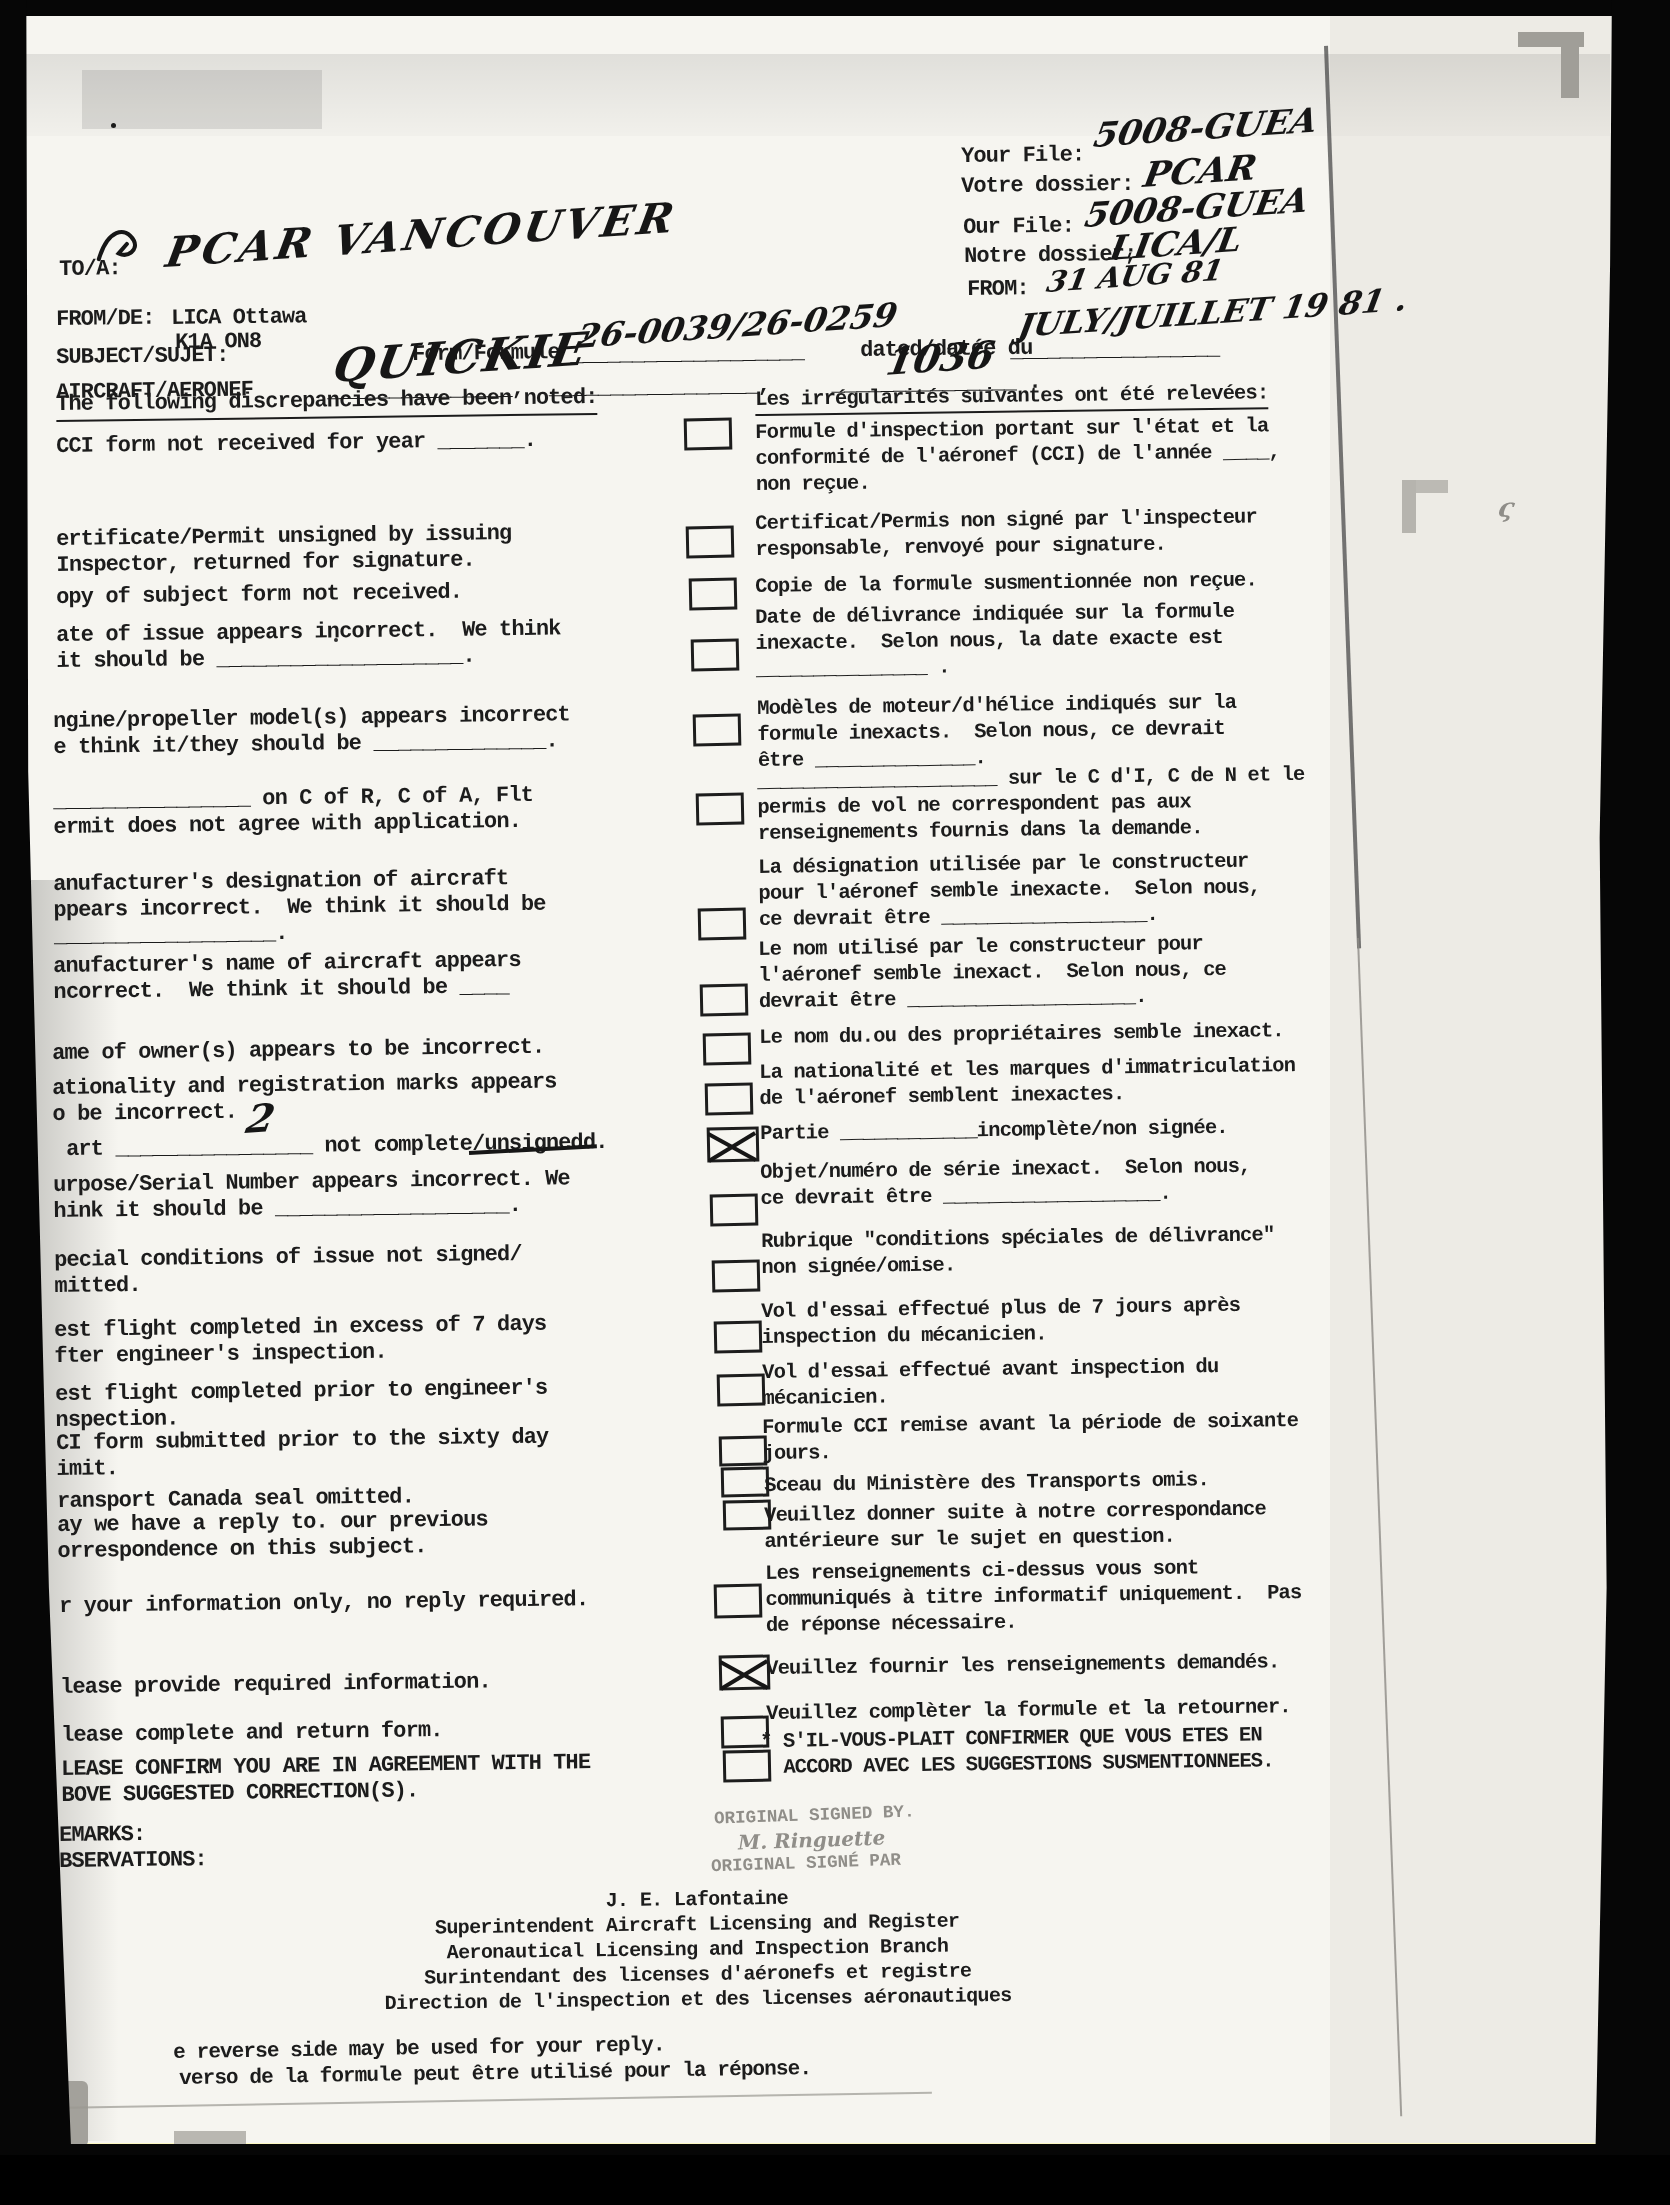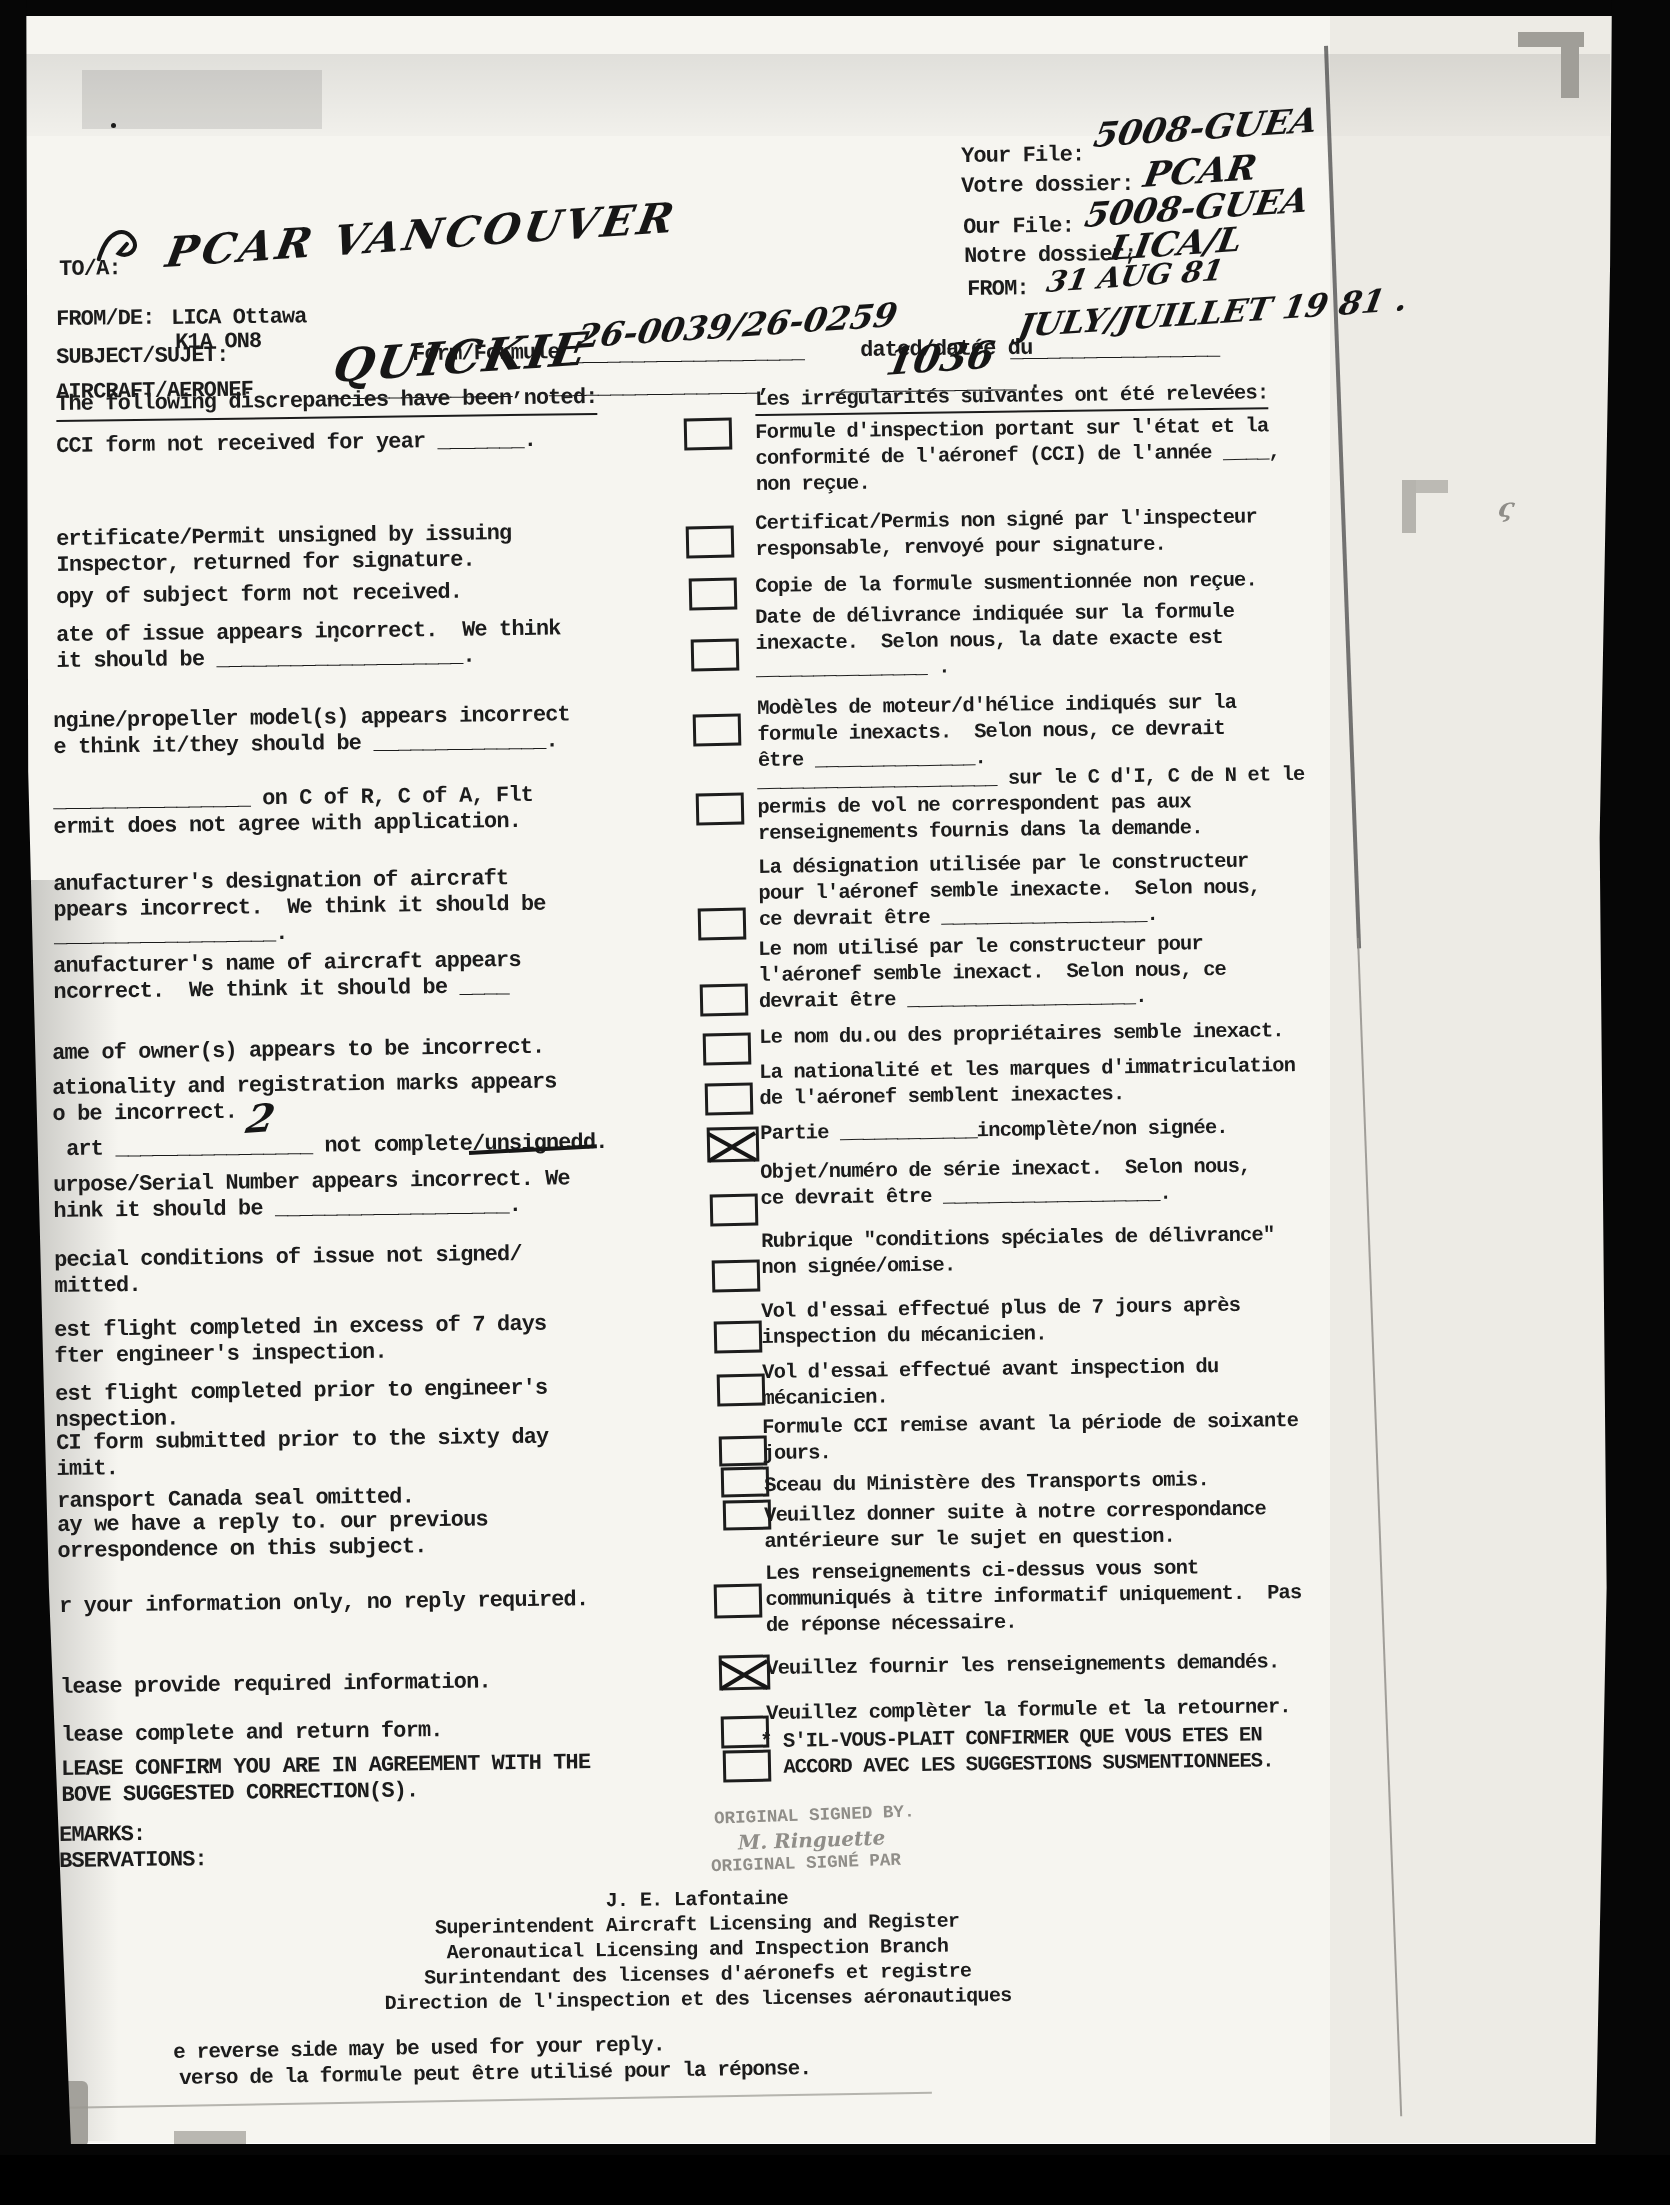--- a/index.html
+++ b/index.html
@@ -1,16 +1,16 @@
 <!DOCTYPE html>
 <html style="font-size:9.4px"><head>
 <meta charset="utf-8">
 <style>
   html,body{margin:0;padding:0;background:#000;}
-  #screen{position:relative;width:1670px;height:2155px;background:#ffffff;overflow:hidden;
+  #screen{position:relative;width:1670px;height:2155px;background:#fef9c3;overflow:hidden;
           font-family:"Liberation Mono",monospace;}
   #page{position:absolute;left:26px;top:15.2px;width:1584px;height:2128px;background:#f6f5f0;}
   #sheet2{position:absolute;left:1330px;top:15.2px;width:283px;height:2128px;background:#edebe5;}
   
   .shadowband{position:absolute;left:26px;top:54px;width:1584px;height:82px;
               background:linear-gradient(to bottom,rgba(0,0,0,0.09),rgba(0,0,0,0.02));}
   .shadowband2{position:absolute;left:82px;top:70px;width:240px;height:59px;background:rgba(0,0,0,0.10);}
   .edgeline1{position:absolute;left:1324px;top:46px;width:3.5px;height:903px;background:#4a4a4a;
              transform:rotate(-2.1deg);transform-origin:top left;opacity:.75;}
   .edgeline2{position:absolute;left:1357px;top:938px;width:2.3px;height:1179px;background:#8d8b86;

